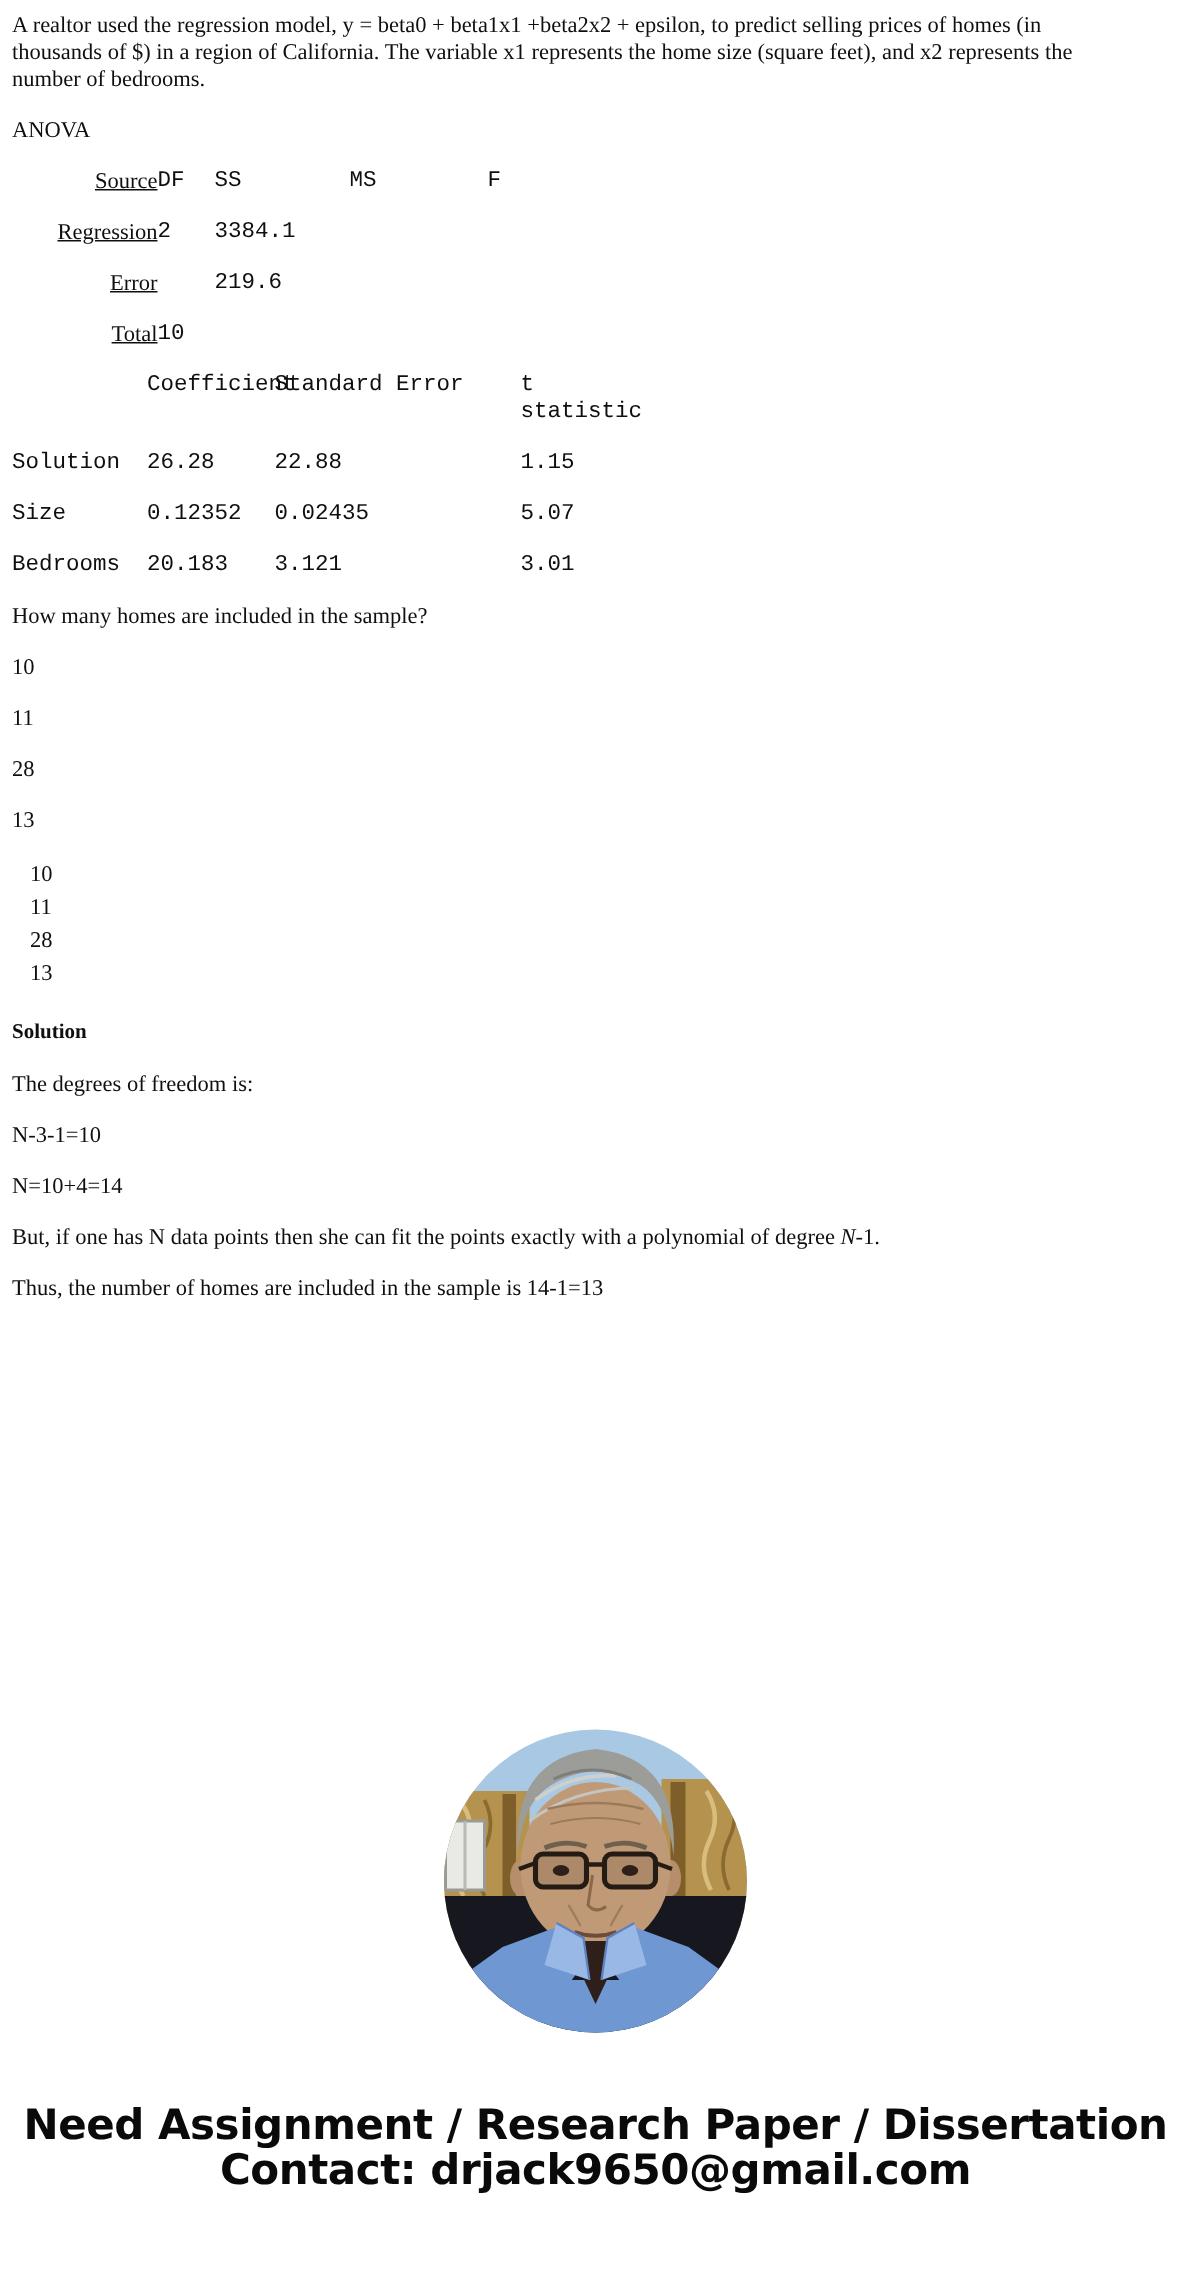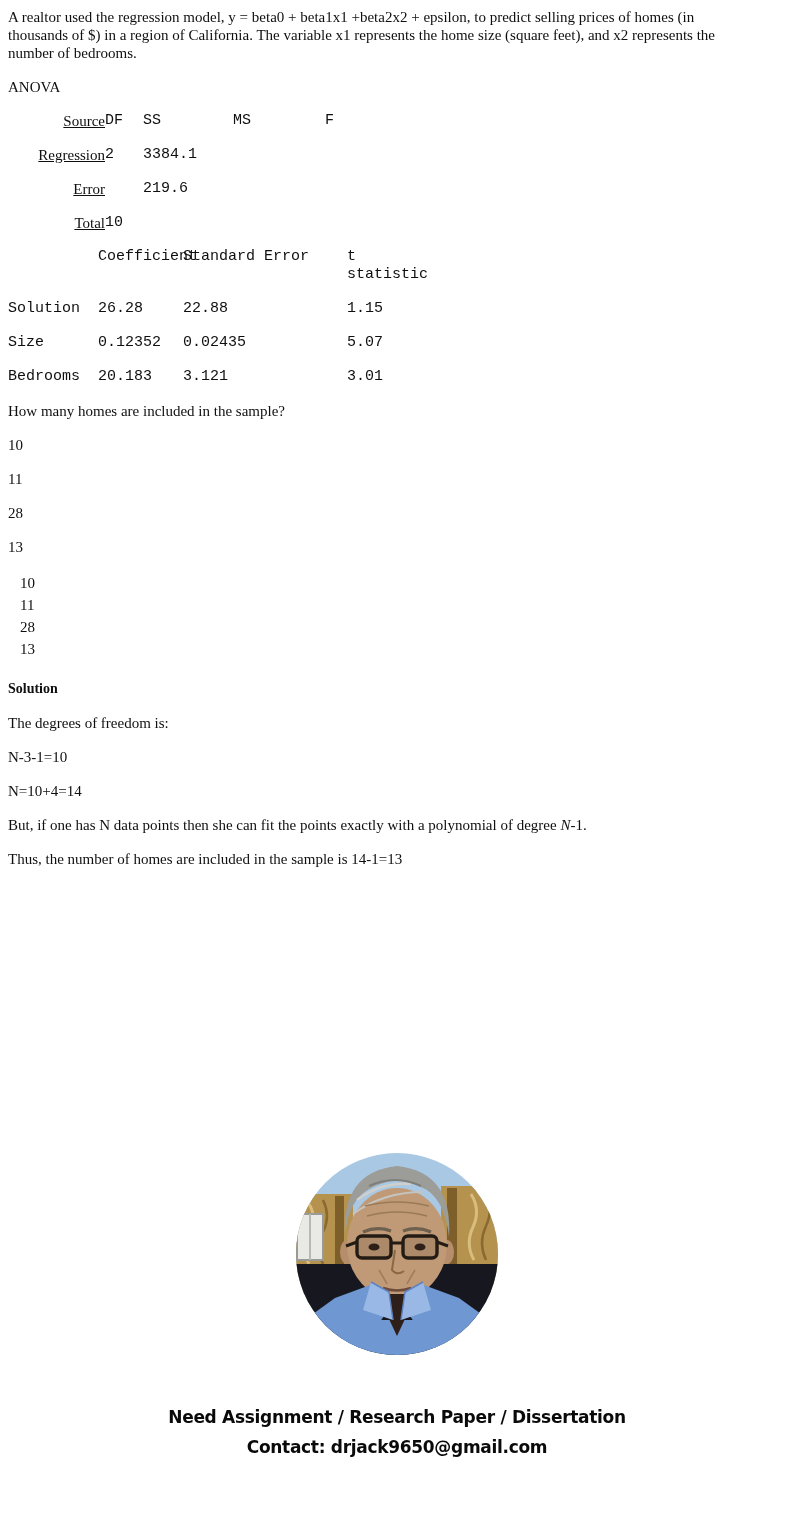--- a/index.html
+++ b/index.html
@@ -12,21 +12,21 @@
   .cl{text-align:right;text-decoration:underline;}
   .cc{text-align:left;font-family:Liberation Mono, monospace;}
   .opts .para{margin:0 0 16px 0;}
   .opts-compact{margin:4px 0 18px 0;padding-left:12px;}
   .opts-compact .copt{font-size:15px;line-height:22px;}
   .sol-head{font-size:14px;line-height:22px;font-weight:bold;margin:0 0 14px 0;}
   .italic{font-style:italic;}
   .avatar-wrap{position:absolute;left:295px;top:1152px;width:204px;height:204px;}
   .banner{position:absolute;top:1402px;left:0;width:794px;text-align:center;
           font-family:"DejaVu Sans","Liberation Sans",sans-serif;font-weight:bold;
-          font-size:17px;line-height:30px;color:#0a0a0a;letter-spacing:-0.3px;}
+          font-size:28px;line-height:30px;color:#0a0a0a;letter-spacing:-0.3px;}
 </style>
 </head>
 <body>
 
 <div class="doc">
 
   <p class="para">
     <span style="display:block">A realtor used the regression model, y = beta0 + beta1x1 +beta2x2 + epsilon, to predict selling prices of homes (in</span>
     <span style="display:block">thousands of $) in a region of California. The variable x1 represents the home size (square feet), and x2 represents the</span>
     <span style="display:block">number of bedrooms.</span>

